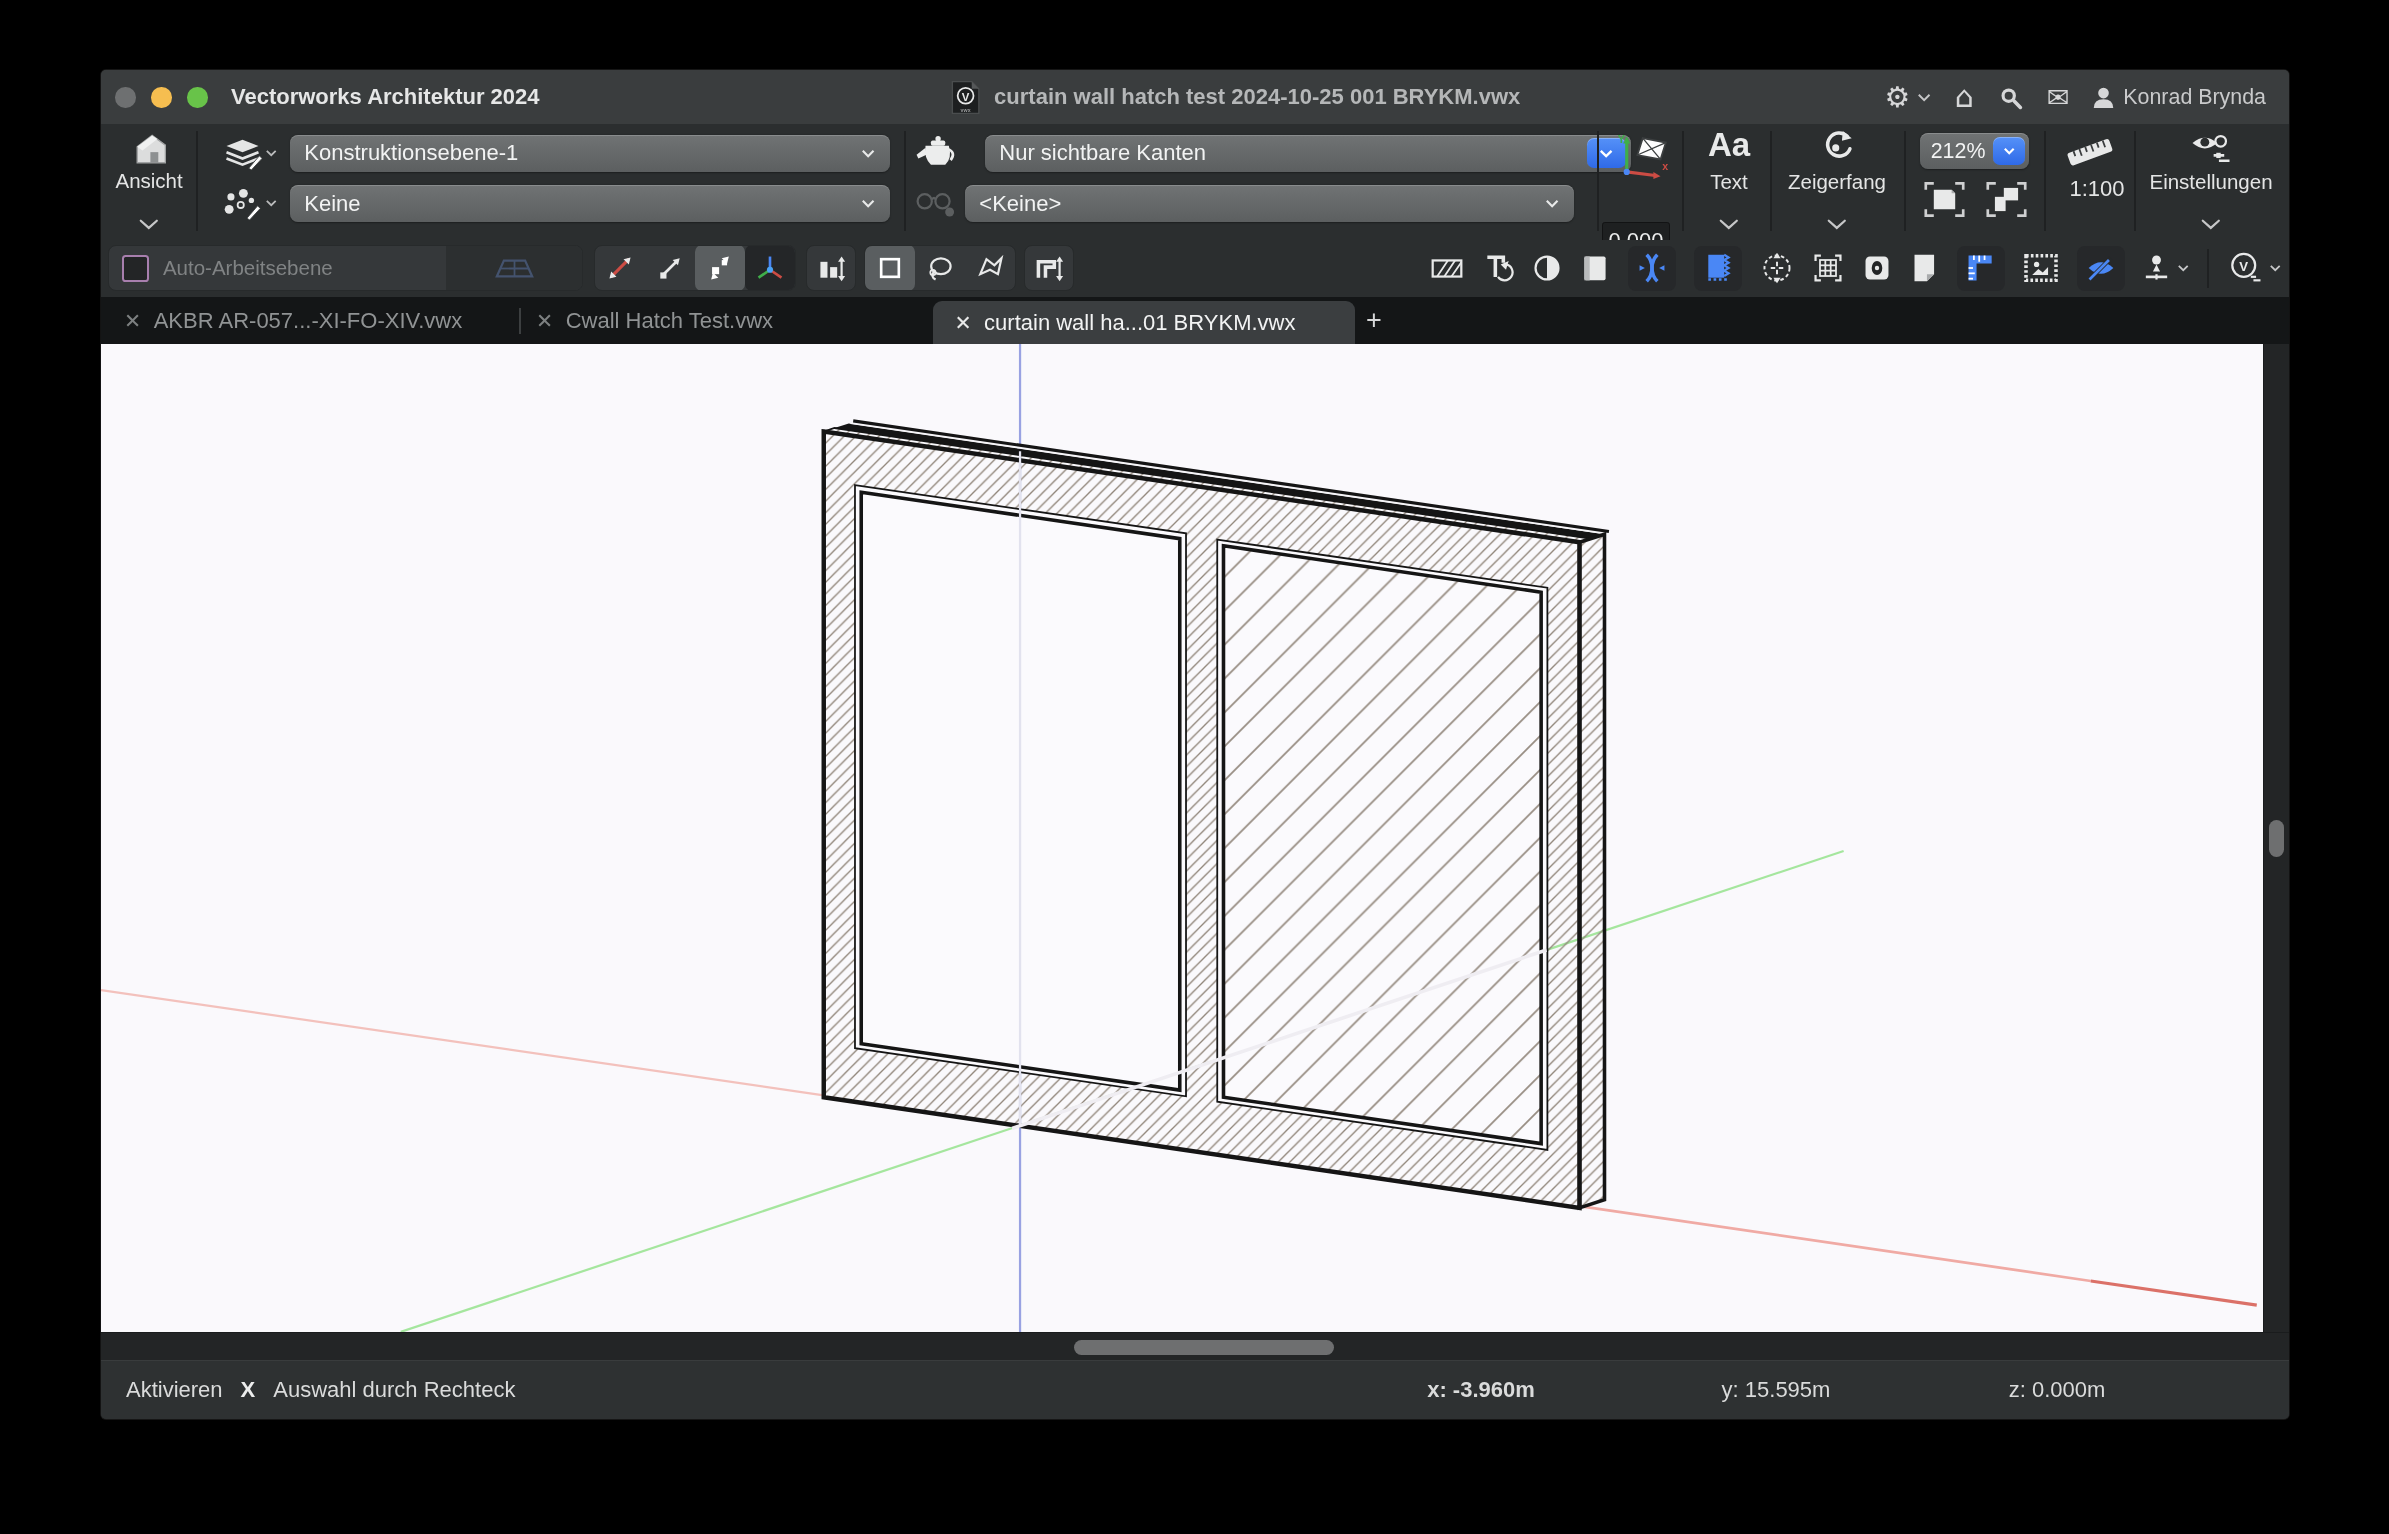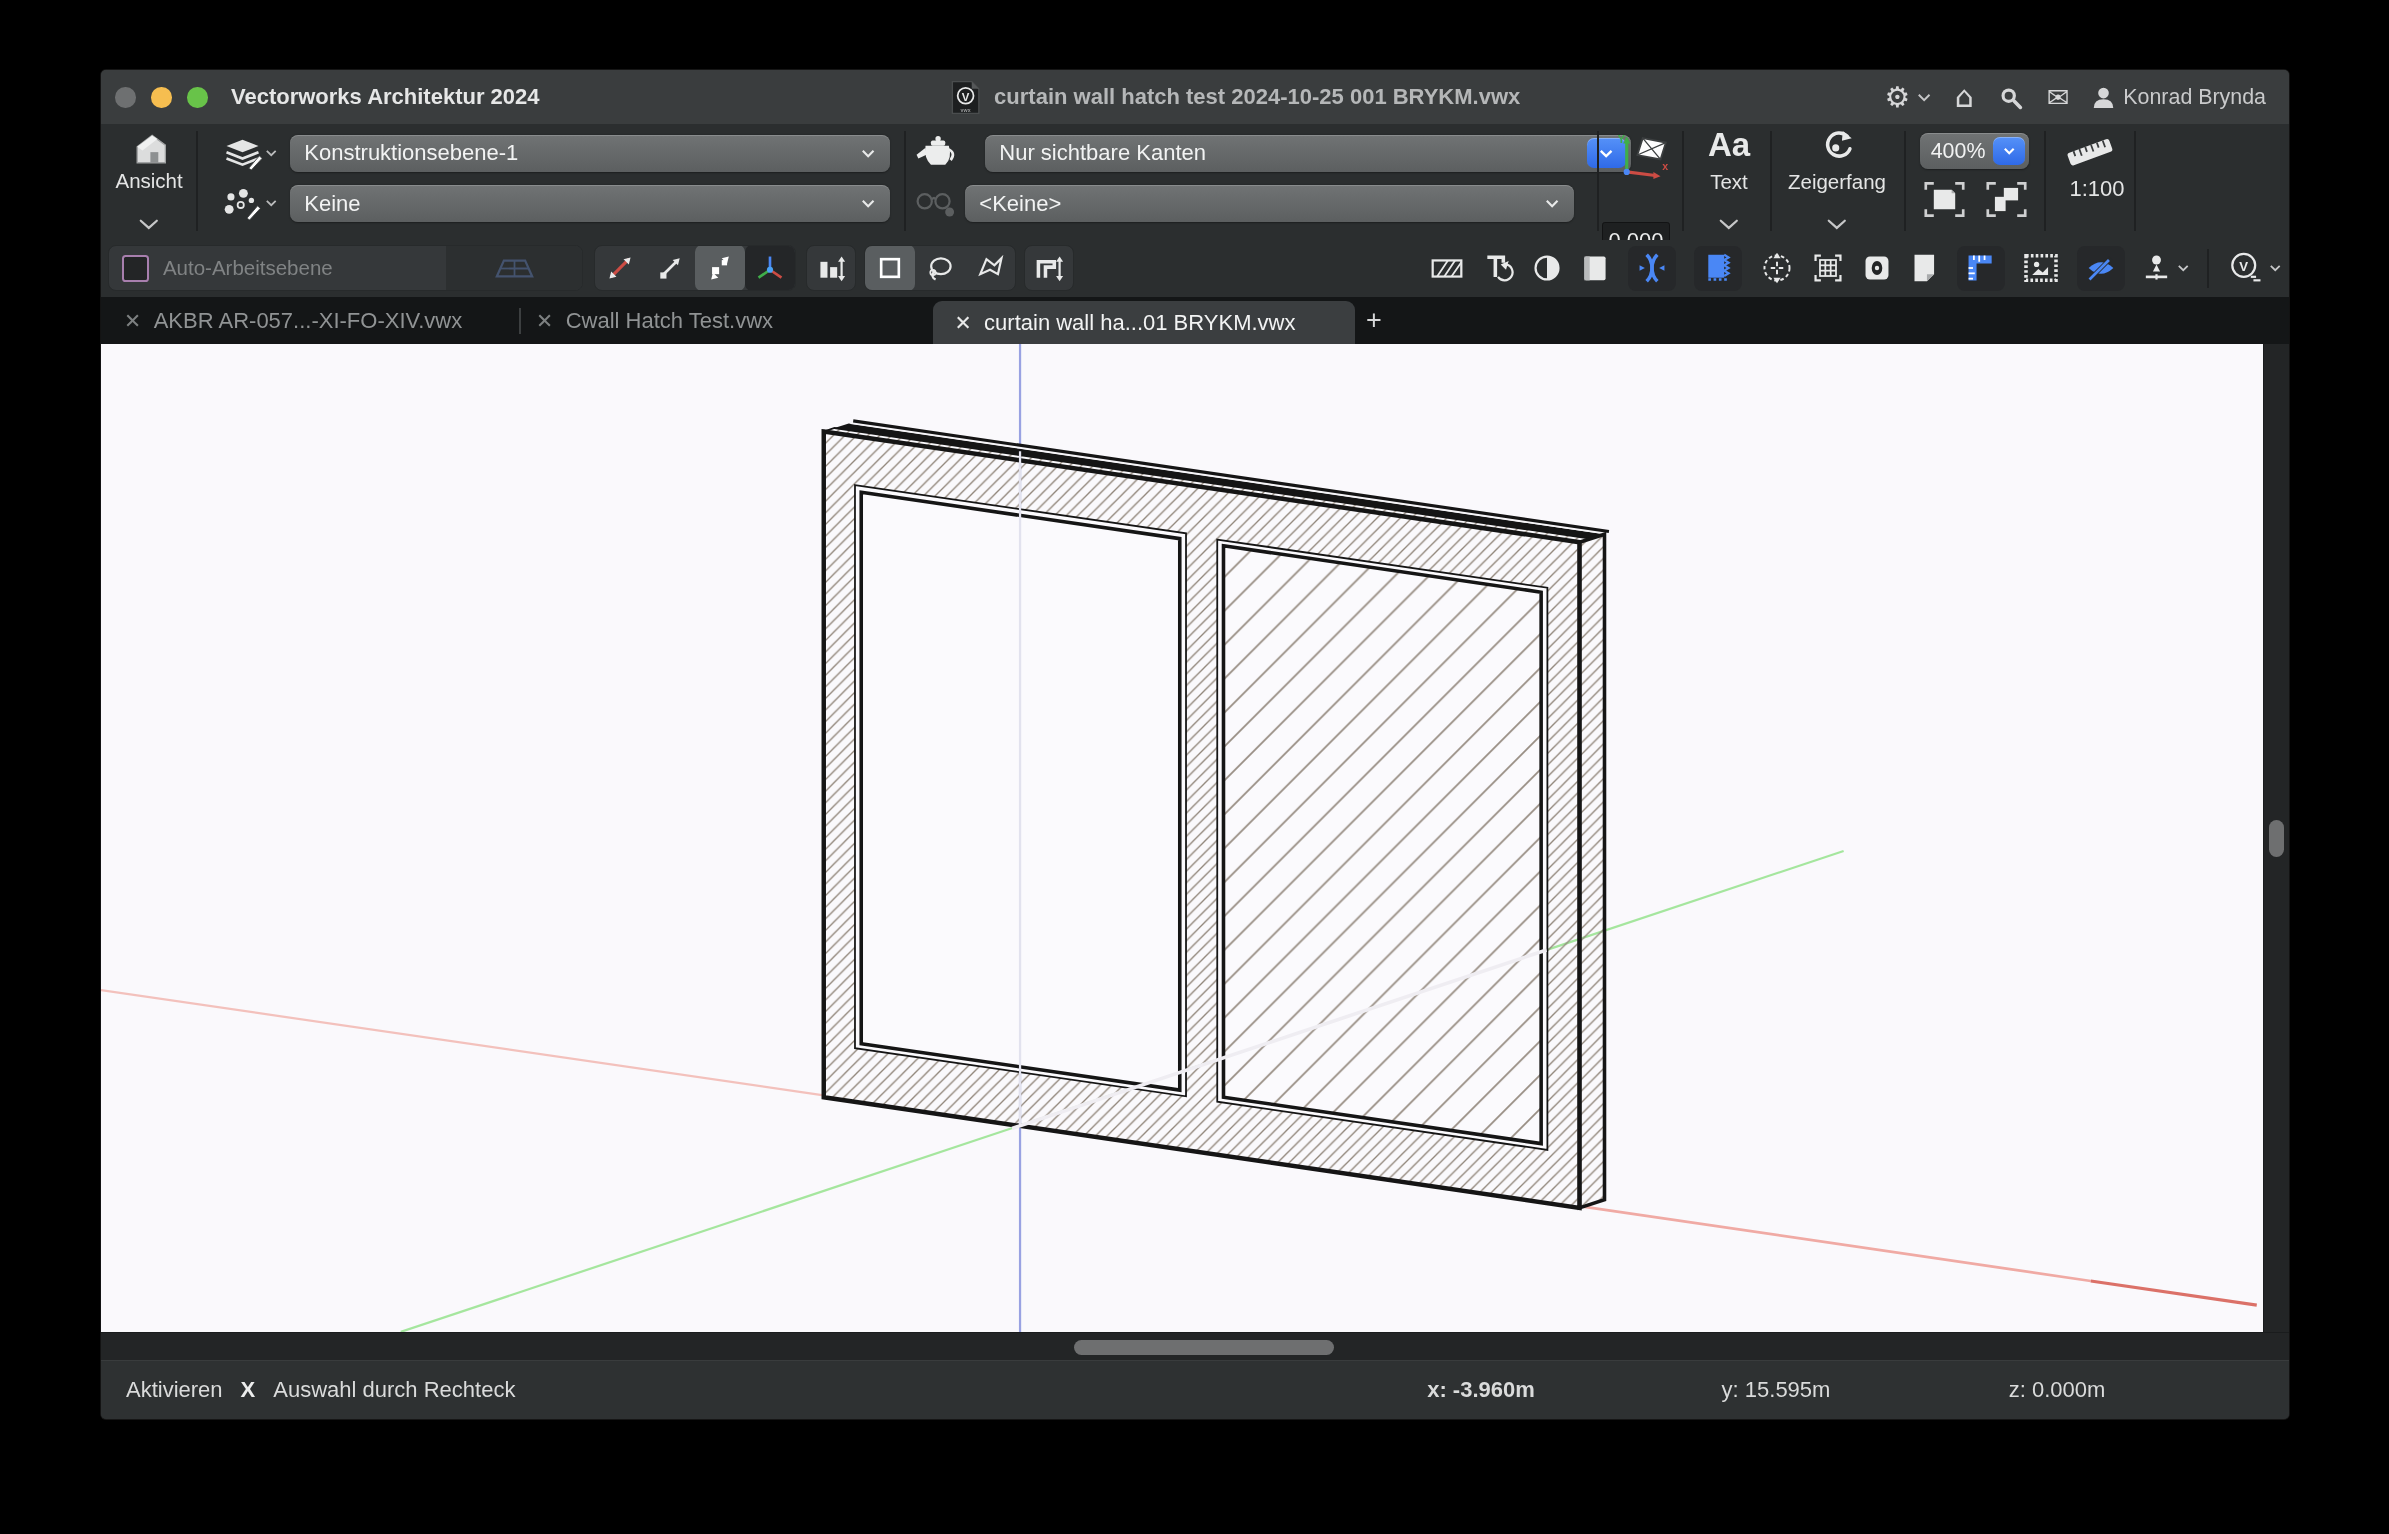--- a/index.html
+++ b/index.html
@@ -245,21 +245,21 @@
       <div class="abs icon" style="left:0;top:95px;width:134px;">
         <svg width="19.6" height="10.7" viewBox="0 0 22 12">
             <path d="M2 2 l9 8 9-8" fill="none" stroke="#c6c7c8" stroke-width="2.5" stroke-linecap="round"></path>
           </svg>
       </div>
     </div>
     <div class="tsep" style="left:1803px;"></div>
 
     <div class="abs" style="left:1803px;top:0;width:140px;height:116px;">
       <div class="dd" style="left:16px;top:9px;width:109px;height:36px;padding:0 3.6px 0 10.7px;font-size:21.4px;">
-        <span class="val">400%</span>
+        <span class="val">212%</span>
         <span class="bluepill" style="width:32px;height:28.6px;">
           <svg width="12.5" height="8" viewBox="0 0 14 9">
               <path d="M2 2 l5 5 5-5" fill="none" stroke="#fff" stroke-width="2.4"></path>
             </svg>
         </span>
       </div>
       <div class="abs icon" style="left:9px;top:55px;width:62px;">
         <svg width="45" height="41" viewBox="0 0 50 46">
           <path d="M4 12 v-7 h9 M37 5 h9 v7 M46 34 v7 h-9 M13 41 h-9 v-7" fill="none" stroke="#cfd0d1" stroke-width="3"></path>
           <path d="M13 12 h20 l4 4 v18 h-24 z" fill="#e8e9e9"></path>
@@ -289,20 +289,38 @@
               <line x1="42" y1="12" x2="42" y2="18"></line>
                 <line x1="49" y1="12" x2="49" y2="20"></line>
             </g>
           </g>
         </svg>
       </div>
       <div class="abs tgrouplabel" style="left:8px;top:52px;width:90px;font-size:22px;">1:100</div>
     </div>
     <div class="tsep" style="left:2033px;"></div>
 
+    <div class="abs" style="left:2033px;top:0;width:154px;height:116px;">
+      <div class="abs icon" style="left:0;top:5.4px;width:154px;">
+        <svg width="48" height="37" viewBox="0 0 54 42">
+          <path d="M6 16 Q20 4 34 16 Q20 28 6 16 Z" fill="#e8e9e9"></path>
+          <circle cx="20" cy="15" r="5" fill="#2b2e2f"></circle>
+          <circle cx="38" cy="14" r="6" fill="none" stroke="#e8e9e9" stroke-width="2.5"></circle>
+          <line x1="30" y1="30" x2="42" y2="30" stroke="#e8e9e9" stroke-width="3"></line>
+          <line x1="36" y1="36" x2="48" y2="36" stroke="#e8e9e9" stroke-width="3"></line>
+          <rect x="33" y="27" width="5" height="6" fill="#e8e9e9"></rect>
+        </svg>
+      </div>
+      <div class="abs tgrouplabel" style="left:0;top:46px;width:154px;">Einstellungen</div>
+      <div class="abs icon" style="left:0;top:95px;width:154px;">
+        <svg width="19.6" height="10.7" viewBox="0 0 22 12">
+            <path d="M2 2 l9 8 9-8" fill="none" stroke="#c6c7c8" stroke-width="2.5" stroke-linecap="round"></path>
+          </svg>
+      </div>
+    </div>
   </div>
 
   <div class="toolbar2">
 
     <div class="btngroup" style="left:7.1px;width:475px;">
       <span style="width:23px;height:23px;border:2.7px solid #a87fae;border-radius:3.6px;margin-left:12.5px;background:#232526;"></span>
       <span style="color:#808384;font-size:20.5px;margin-left:14.3px;flex:1;">Auto-Arbeitsebene</span>
       <span class="icon" style="width:136px;height:46px;background:#2c2f30;">
         <svg width="39" height="23" viewBox="0 0 44 26">
           <path d="M10 4 L34 4 L42 22 L2 22 Z" fill="none" stroke="#44536e" stroke-width="2.5"></path>

